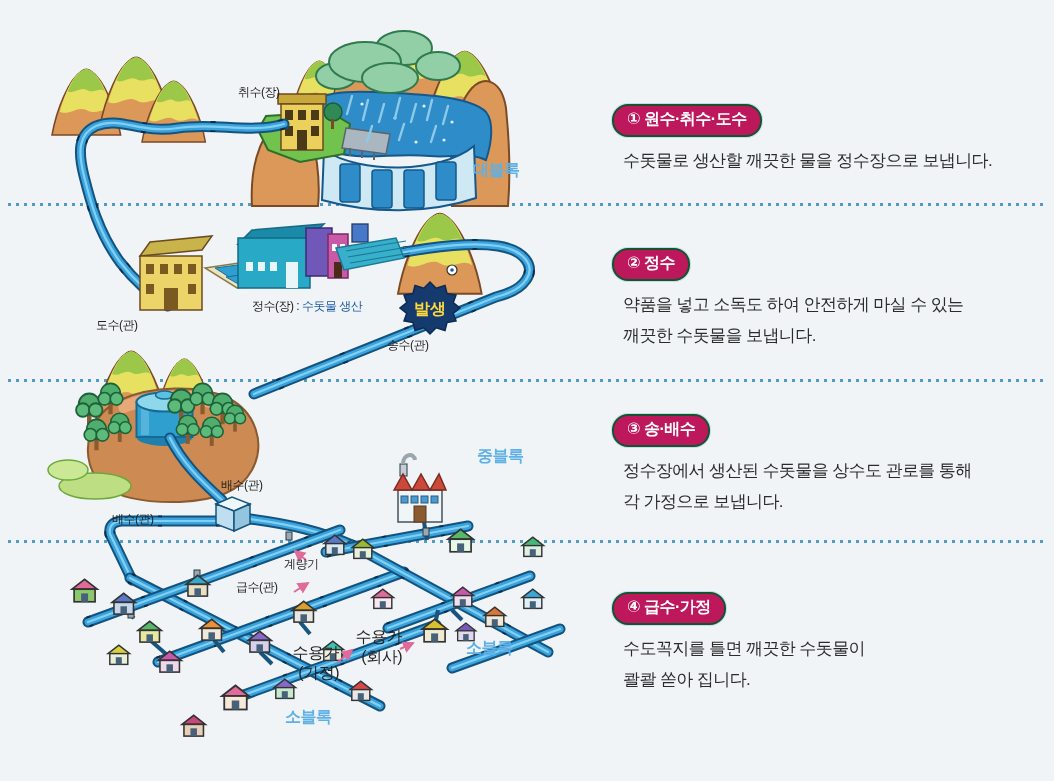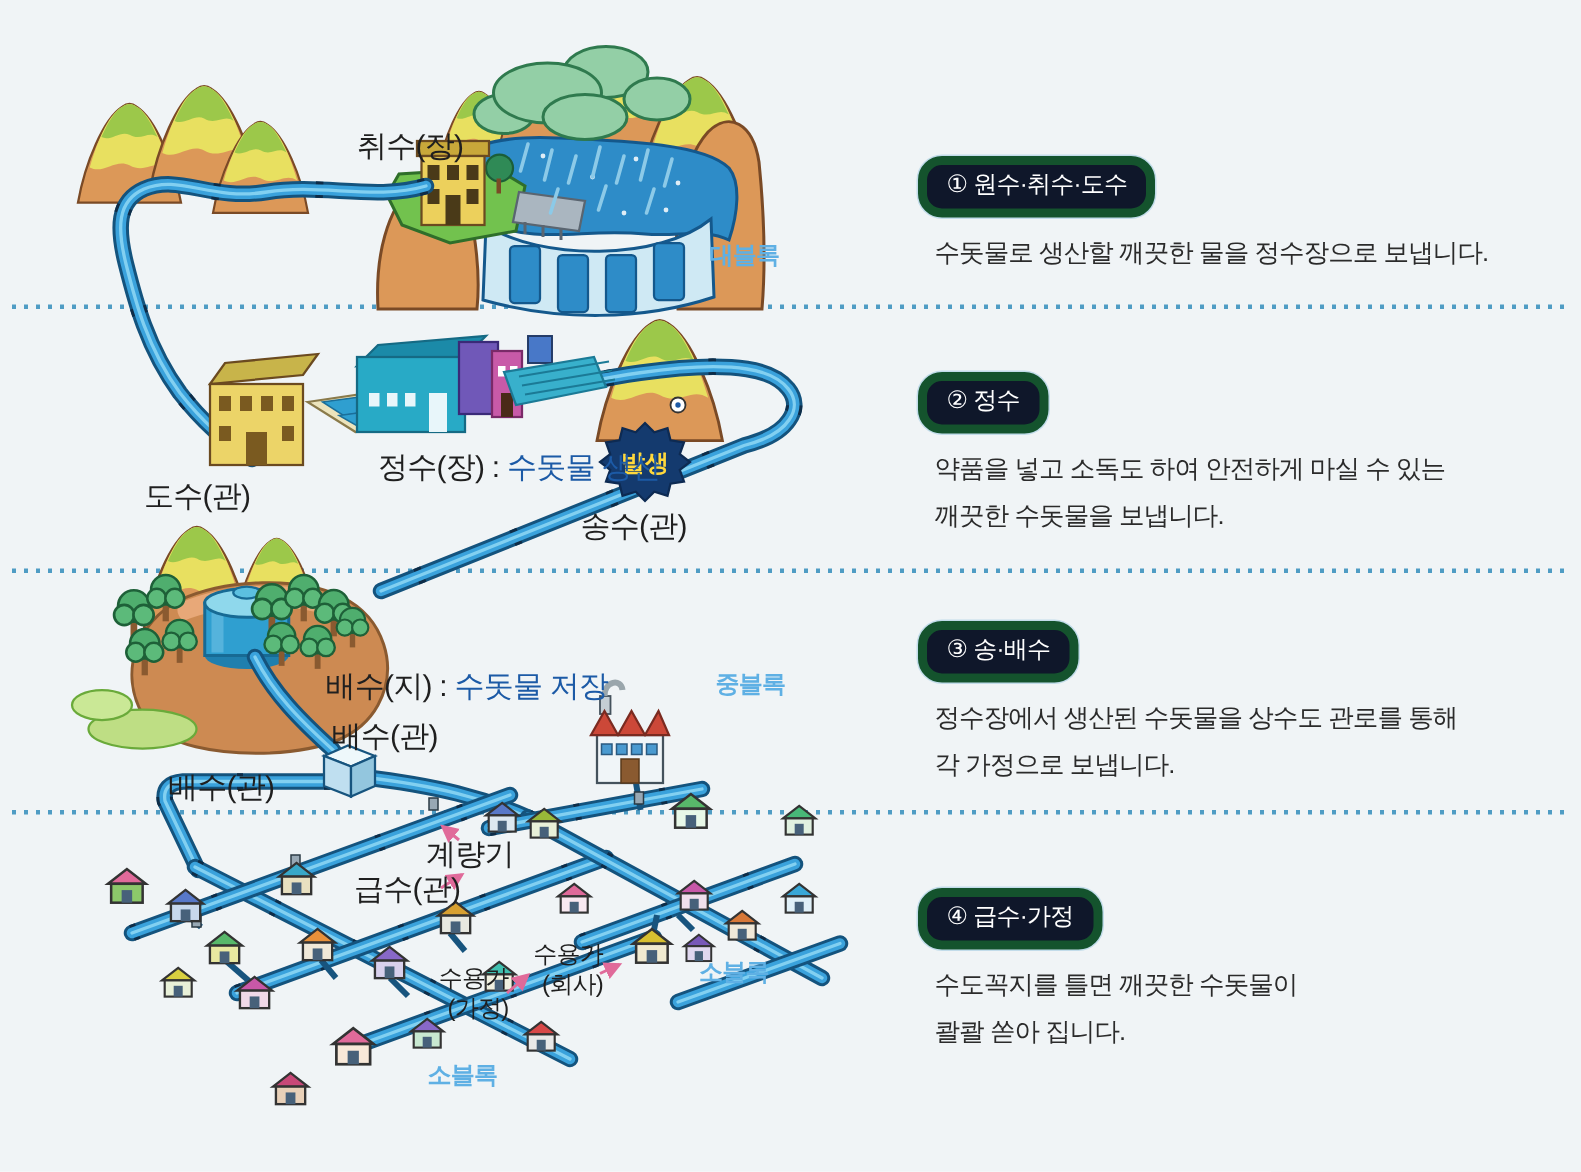--- a/index.html
+++ b/index.html
@@ -1,27 +1,27 @@
 <!DOCTYPE html>
 <html><head>
 <meta charset="utf-8">
 <style>
   html,body{margin:0;padding:0;}
   body{font-family:"Liberation Sans","DejaVu Sans",sans-serif;}
   #canvas{position:relative;width:1054px;height:781px;background:#f0f4f6;overflow:hidden;}
   .dotline{position:absolute;left:8px;right:8px;height:3px;z-index:1;
     background-image:repeating-linear-gradient(90deg,#4f9cc4 0,#4f9cc4 3px,transparent 3px,transparent 8px);}
   #illus{position:absolute;left:0;top:0;z-index:2;}
-  .lbl{position:absolute;z-index:3;font-size:20px;color:#1f1f1f;letter-spacing:-0.5px;white-space:nowrap;}
+  .lbl{position:absolute;z-index:3;font-size:12px;color:#1f1f1f;letter-spacing:-0.5px;white-space:nowrap;}
   .lbl-blue{font-size:16px;font-weight:bold;color:#5fb0e4;}
   .hl{color:#1c5aa6;font-weight:normal;}
   .lbl-2line{text-align:right;line-height:20px;font-size:16px;}
   .step{position:absolute;left:612px;width:440px;z-index:3;}
-  .badge{display:inline-block;background:#0f172a;color:#fff;font-weight:normal;font-size:16px;
-    padding:3px 13px 5px;border:6px solid #14532d;border-radius:16px;box-shadow:0 0 0 1px #c2dcea;letter-spacing:-0.5px;}
+  .badge{display:inline-block;background:#be185d;color:#fff;font-weight:bold;font-size:16px;
+    padding:3px 13px 5px;border:2px solid #14532d;border-radius:16px;box-shadow:0 0 0 1px #c2dcea;letter-spacing:-0.5px;}
   .step-text{margin-top:8px;font-size:17px;line-height:31px;color:#2b2b2b;letter-spacing:-0.6px;margin-left:11px;}
   
   .po{fill:none;stroke:#14537d;stroke-width:11;stroke-linecap:round;}
   .pf{fill:none;stroke:#3aa2dc;stroke-width:7;stroke-linecap:round;}
   .ph{fill:none;stroke:#8fd8f4;stroke-width:2.2;stroke-linecap:round;opacity:.85;}
   .pj{fill:none;stroke:#0e2c47;stroke-width:11;stroke-dasharray:5 64;}
   .pj2{fill:none;stroke:#0e2c47;stroke-width:11;stroke-dasharray:4 54;}
   .stub{fill:none;stroke:#17547e;stroke-width:4;}
   .occ-text{font:bold 16px "Liberation Sans",sans-serif;fill:#ffd83c;}
 </style>
@@ -350,21 +350,20 @@
       <path d="M338,662 L352,650" marker-end="url(#ah)"></path>
       <path d="M400,649 L413,643" marker-end="url(#ah)"></path>
     </g>
   </svg>
 
   <div class="lbl" style="left:238px;top:84px">취수(장)</div>
   <div class="lbl lbl-blue" style="left:473px;top:160px">대블록</div>
   <div class="lbl" style="left:96px;top:317px">도수(관)</div>
   <div class="lbl" style="left:252px;top:298px"><span>정수(장) : </span><span class="hl">수돗물 생산</span></div>
   <div class="lbl" style="left:387px;top:337px">송수(관)</div>
-  <div class="lbl" style="left:217px;top:444px"><span>배수(지) : </span><span class="hl">수돗물 저장</span></div>
   <div class="lbl lbl-blue" style="left:477px;top:446px">중블록</div>
   <div class="lbl" style="left:221px;top:477px">배수(관)</div>
   <div class="lbl" style="left:112px;top:511px">배수(관)</div>
   <div class="lbl" style="left:284px;top:556px">계량기</div>
   <div class="lbl" style="left:236px;top:579px">급수(관)</div>
   <div class="lbl lbl-2line" style="left:283px;top:643px;width:56px">
     <div>수용가</div>
     <div>(가정)</div>
   </div>
   <div class="lbl lbl-2line" style="left:346px;top:627px;width:56px">

